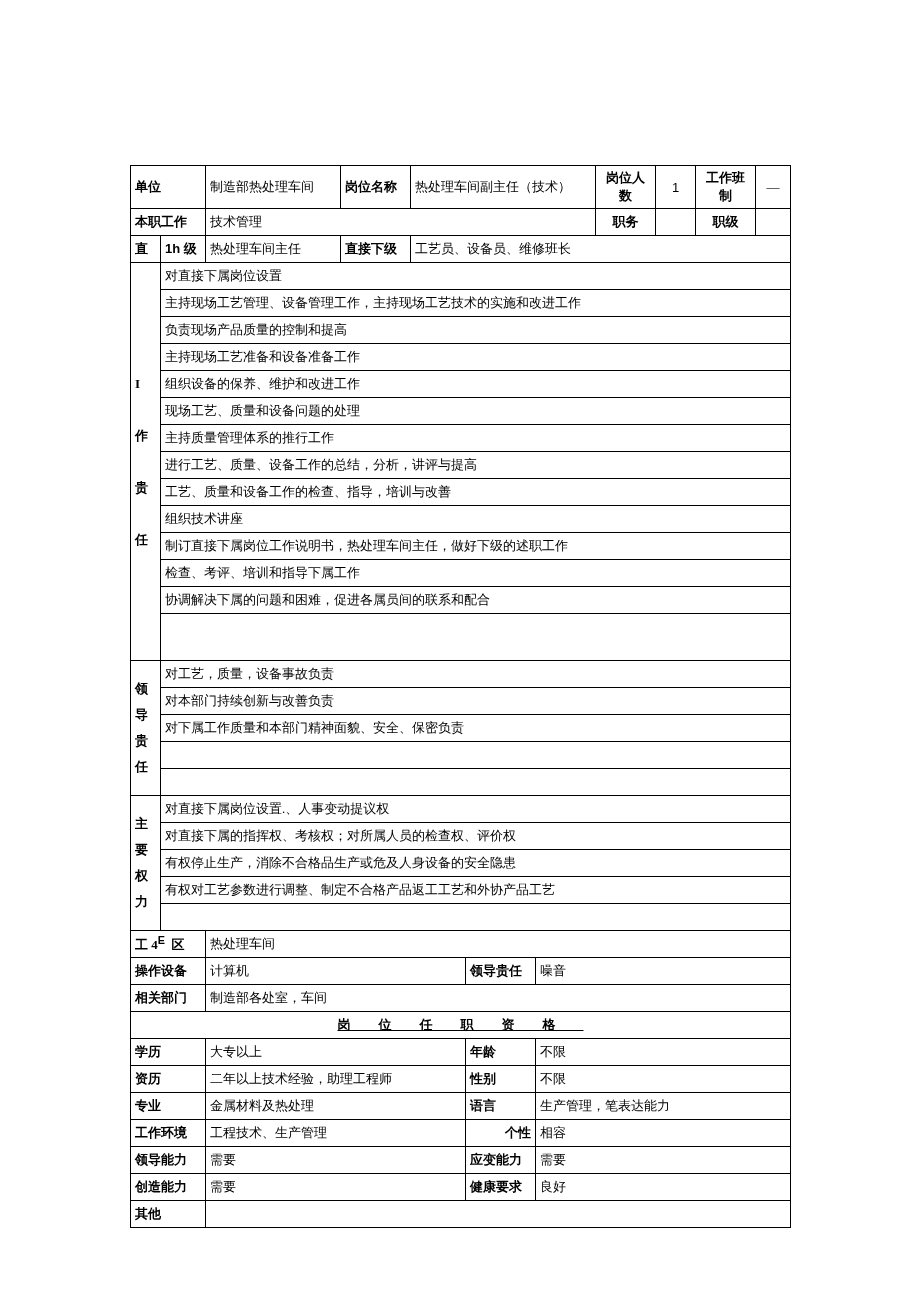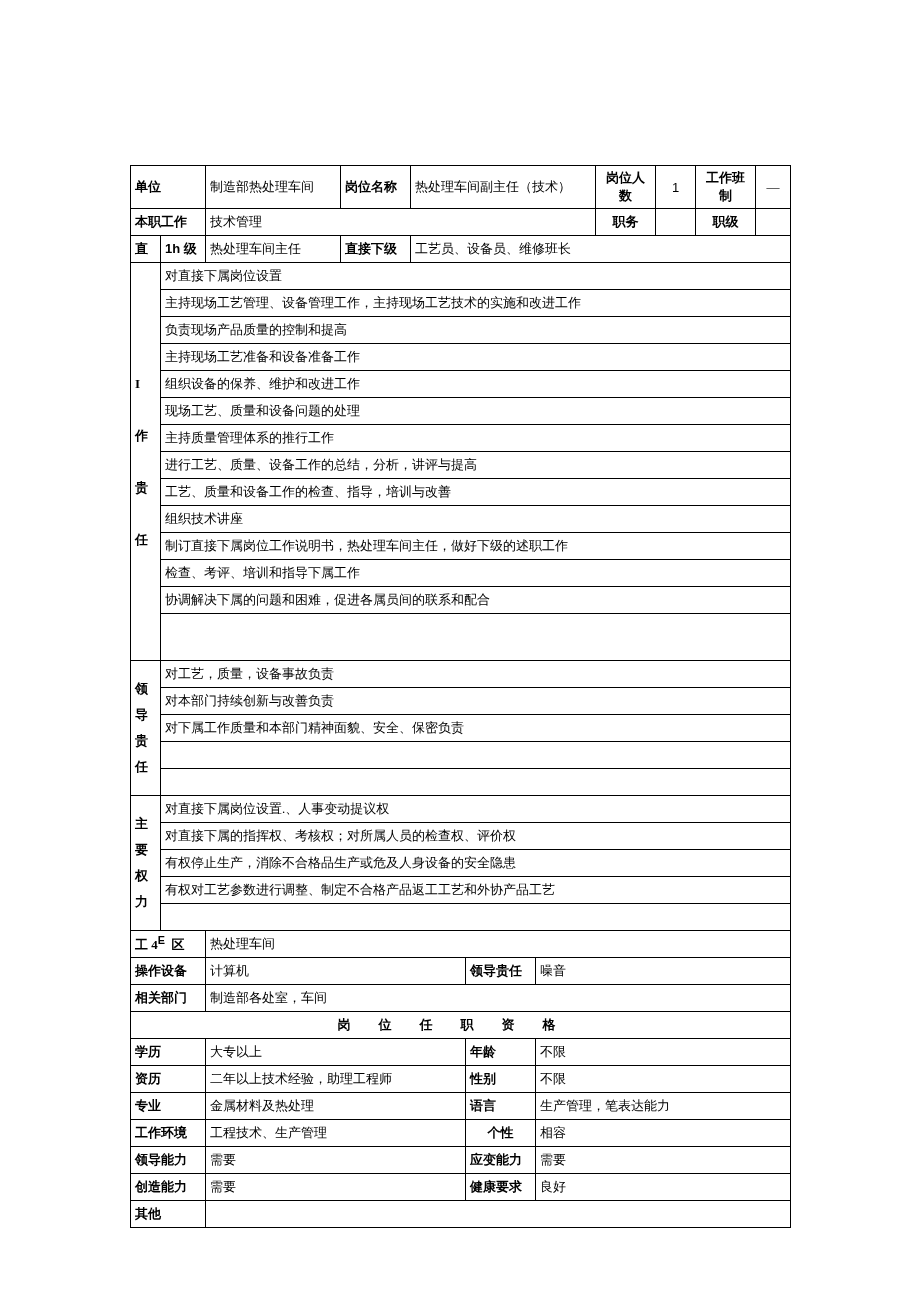--- a/index.html
+++ b/index.html
@@ -30,20 +30,21 @@
     font-weight: bold;
     text-align: left;
     vertical-align: middle;
     line-height: 2;
   }
   .center { text-align: center; }
   .spaced {
     font-weight: bold;
     letter-spacing: 28px;
     text-align: center;
+    text-decoration: underline;
   }
   .arial { font-family: Arial, sans-serif; }
 </style>
 </head>
 <body>
 
 <table>
 <colgroup>
   <col style="width:30px">
       <col style="width:45px">
@@ -211,21 +212,21 @@
 <tr>
   <td colspan="2" class="label">专业</td>
   <td colspan="3">金属材料及热处理</td>
   <td class="label">语言</td>
   <td colspan="5">生产管理，笔表达能力</td>
 </tr>
 
 <tr>
   <td colspan="2" class="label">工作环境</td>
   <td colspan="3">工程技术、生产管理</td>
-  <td class="label" style="text-align:center">个性</td>
+  <td class="label" style="text-align:right">个性</td>
   <td colspan="5">相容</td>
 </tr>
 
 <tr>
   <td colspan="2" class="label">领导能力</td>
   <td colspan="3">需要</td>
   <td class="label" style="text-align:left">应变能力</td>
   <td colspan="5">需要</td>
 </tr>
 

